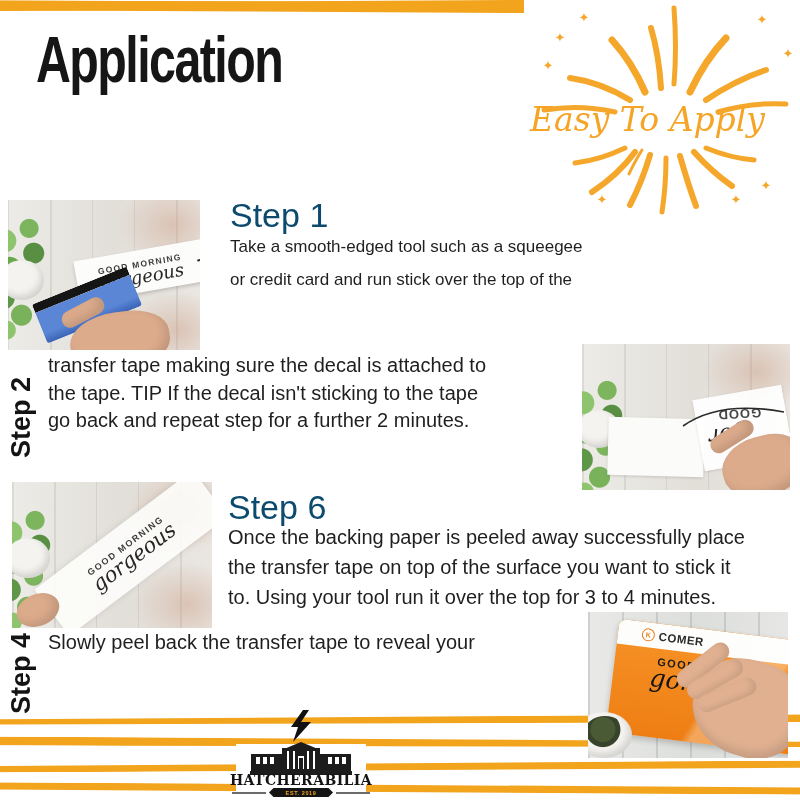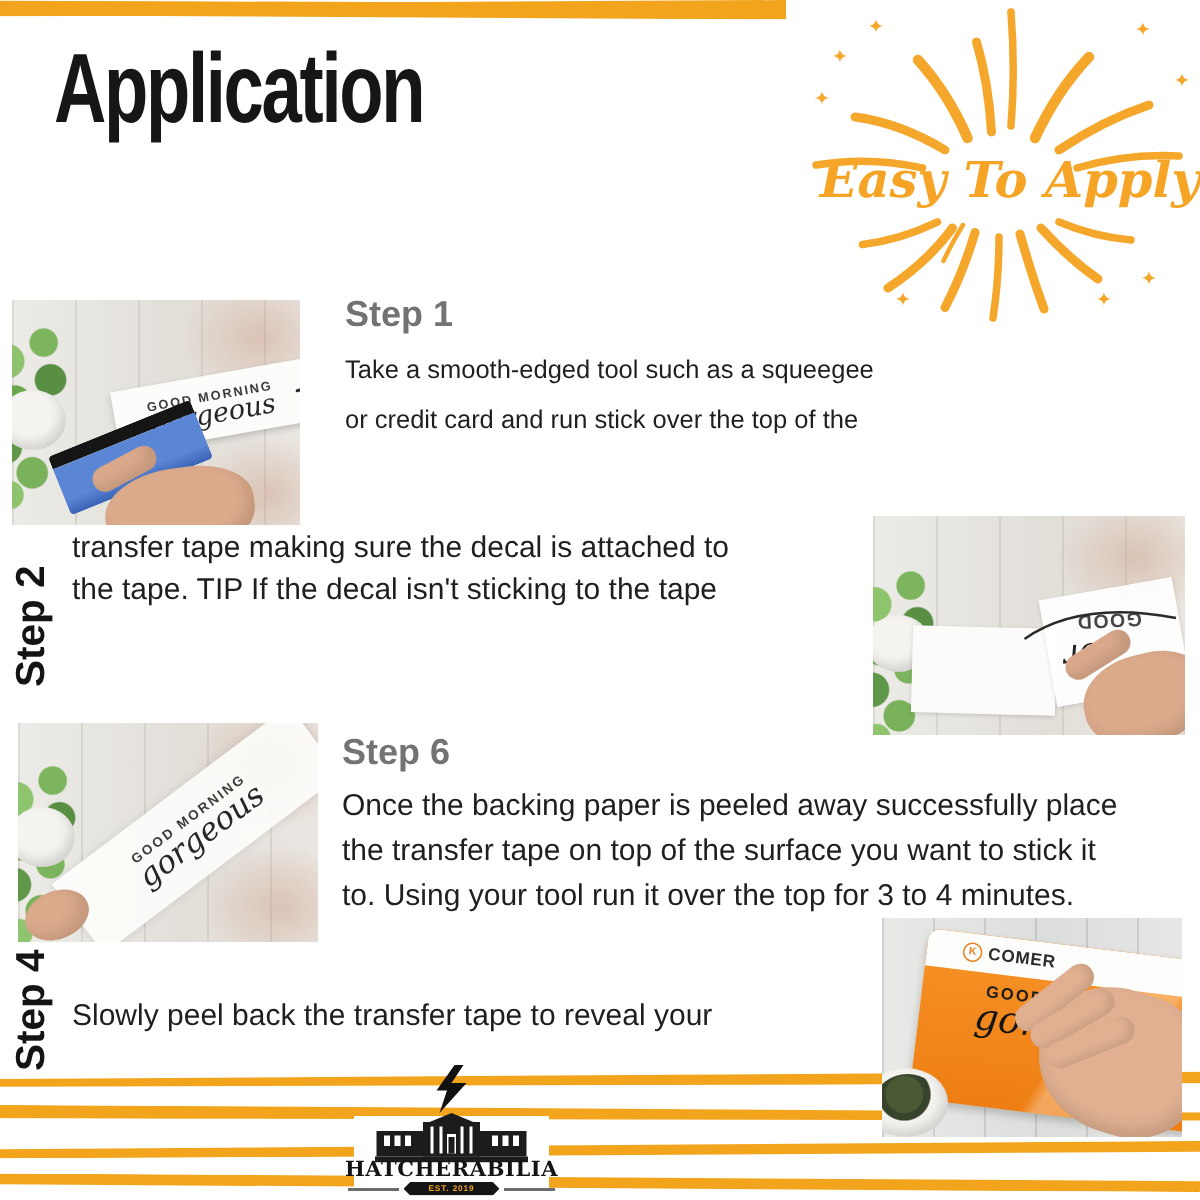--- a/index.html
+++ b/index.html
@@ -24,33 +24,33 @@
   .bs  { left:0; width:800px; z-index:1; }
   .bs1 { top:716px; height:8px;  transform:rotate(-.25deg); clip-path:polygon(0 20%,100% 0,100% 100%,0 85%); }
   .bs2 { top:738px; height:9px;  transform:rotate(.2deg);  clip-path:polygon(0 0,100% 25%,100% 85%,0 100%); }
   .bs3 { top:762px; height:9px;  transform:rotate(-.2deg); clip-path:polygon(0 30%,100% 0,100% 80%,0 100%); }
   .bs4 { top:784px; height:9px;  transform:rotate(.25deg); clip-path:polygon(0 0,100% 20%,100% 100%,0 80%); }
 
   
   .fireworks { position:absolute; left:530px; top:0; width:270px; height:220px; }
   .fireworks svg { position:absolute; left:0; top:0; }
   .tagline {
-    position:absolute; left:0; top:100px; width:270px; text-align:right;
-    font-family:"DejaVu Serif","Liberation Serif",serif; font-style:italic; font-weight:700;
+    position:absolute; left:0; top:100px; width:270px; text-align:left;
+    font-family:"DejaVu Serif","Liberation Serif",serif; font-style:italic; font-weight:400;
     font-size:33px; color:#F5A426; letter-spacing:0px; white-space:nowrap;
   }
 
   
-  .step-head { position:absolute; font-size:24px; font-weight:700; color:#737373; }
+  .step-head { position:absolute; font-size:34px; font-weight:400; color:#0c4a6e; }
   .step-body { position:absolute; }
   .step-body div { white-space:nowrap; }
   .b1 { left:230px; top:230px; font-size:17px; line-height:33px; }
   .b2 { left:48px;  top:352px; font-size:20px; line-height:27.5px; }
   .b3 { left:228px; top:522px; font-size:20px; line-height:30px; }
-  .b4 { left:48px;  top:664px; font-size:20px; line-height:27.5px; }
+  .b4 { left:48px;  top:629px; font-size:20px; line-height:27.5px; }
   .step-label-vert {
     position:absolute; width:96px; text-align:center;
     font-size:27px; font-weight:700; color:#141414;
     transform:rotate(-90deg); white-space:nowrap;
   }
   .v2 { left:-27px; top:402px; }
   .v4 { left:-27px; top:658px; }
 
   
   .photo {
@@ -221,20 +221,21 @@
   <div class="step-head" style="left:230px;top:196px;">Step 1</div>
   <div class="step-body b1">
     <div>Take a smooth-edged tool such as a squeegee</div>
     <div>or credit card and run stick over the top of the</div>
   </div>
 
   <div class="step-label-vert v2">Step 2</div>
   <div class="step-body b2">
     <div>transfer tape making sure the decal is attached to</div>
     <div>the tape. TIP If the decal isn't sticking to the tape</div>
+    <div>go back and repeat step for a further 2 minutes.</div>
   </div>
   <div class="photo p2">
     <div class="patch" style="left:120px;top:-15px;width:110px;height:85px;"></div>
     <div class="patch" style="left:140px;top:85px;width:100px;height:80px;"></div>
     <div class="plant" style="left:-22px;top:34px;"></div>
     <div class="pot" style="left:-4px;top:66px;width:42px;height:38px;"></div>
     <div class="paperL"></div>
     <div class="paperR">
       <div class="rev">GOOD</div>
       <div class="revScript">gor</div>

